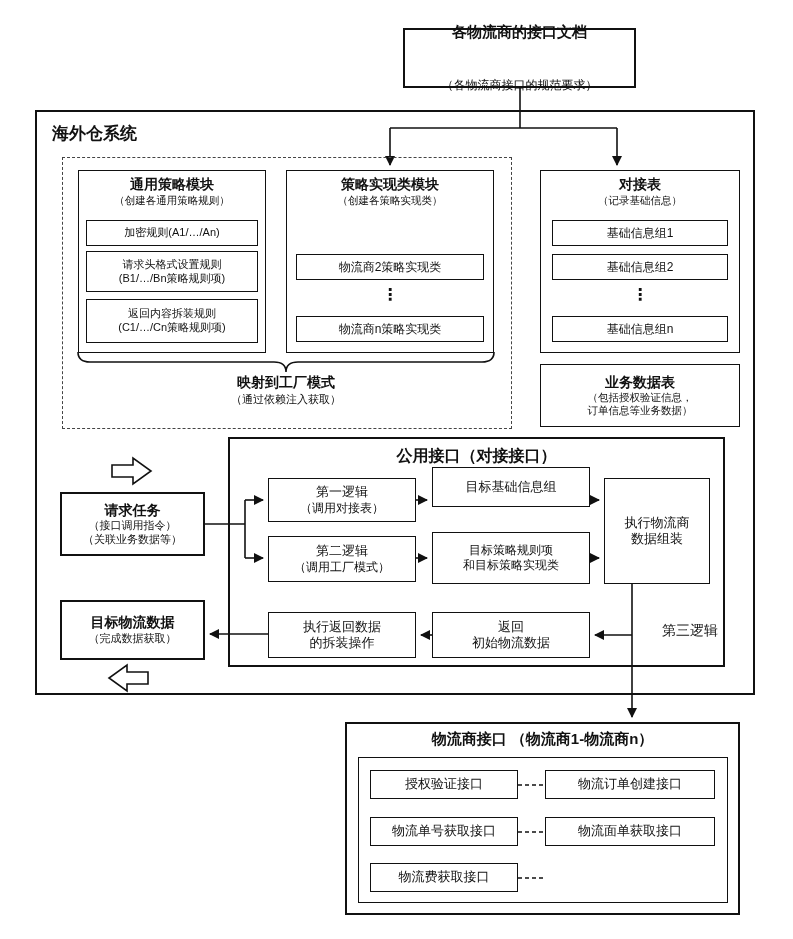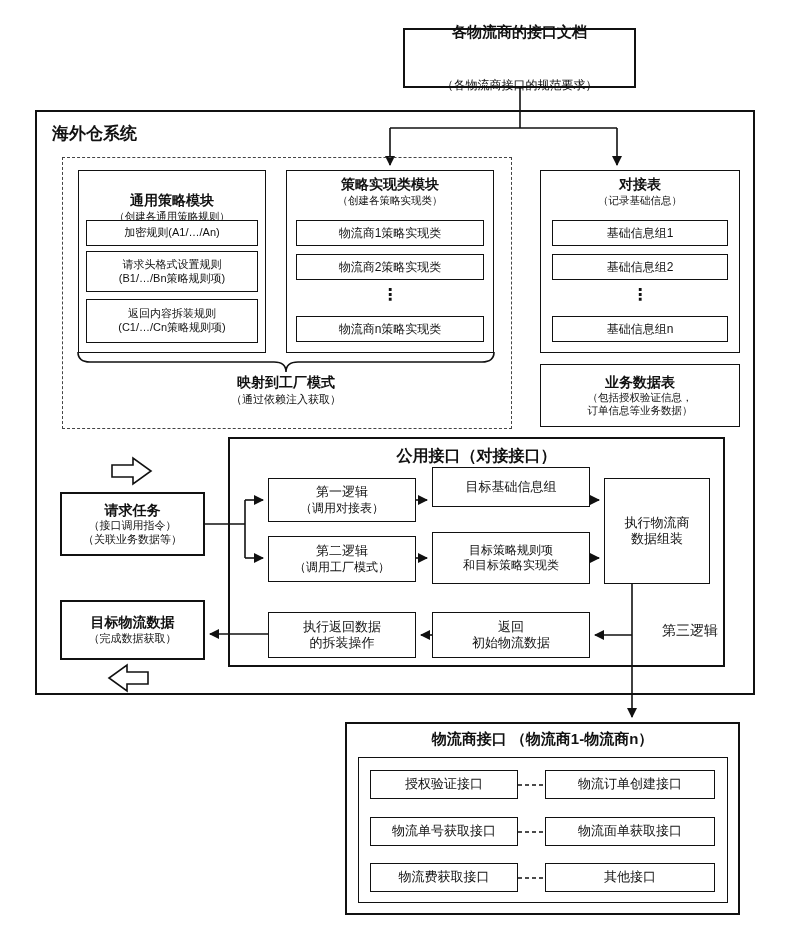--- a/index.html
+++ b/index.html
@@ -77,41 +77,38 @@
     <div class="b fs15">各物流商的接口文档</div>
     <div class="fs12">（各物流商接口的规范要求）</div>
   </div>
 
   <div class="box hollow" style="left:35px;top:110px;width:720px;height:585px;align-items:flex-start;justify-content:flex-start;"></div>
   <div class="lbl b fs17" style="left:52px;top:122px;width:160px;text-align:left;">海外仓系统</div>
 
   <div class="abs dashed" style="left:62px;top:157px;width:450px;height:272px;"></div>
 
   <div class="box thin hollow" style="left:78px;top:170px;width:188px;height:183px;justify-content:flex-start;background:#fff;">
-    <div class="b fs14" style="margin-top:21px;">通用策略模块</div>
+    <div class="b fs14" style="margin-top:5px;">通用策略模块</div>
     <div class="fs10">（创建各通用策略规则）</div>
   </div>
   <div class="box thin" style="left:86px;top:220px;width:172px;height:26px;">
     <div class="fs11">加密规则(A1/…/An)</div>
   </div>
   <div class="box thin" style="left:86px;top:251px;width:172px;height:41px;">
     <div class="fs11">请求头格式设置规则</div>
     <div class="fs11">(B1/…/Bn策略规则项)</div>
   </div>
   <div class="box thin" style="left:86px;top:299px;width:172px;height:44px;">
     <div class="fs11">返回内容拆装规则</div>
     <div class="fs11">(C1/…/Cn策略规则项)</div>
   </div>
 
   <div class="box thin" style="left:286px;top:170px;width:208px;height:183px;justify-content:flex-start;">
     <div class="b fs14" style="margin-top:5px;">策略实现类模块</div>
     <div class="fs10">（创建各策略实现类）</div>
-  </div>
-  <div class="box thin" style="left:296px;top:220px;width:188px;height:26px;">
-    <div class="fs12">物流商1策略实现类</div>
   </div>
   <div class="box thin" style="left:296px;top:254px;width:188px;height:26px;">
     <div class="fs12">物流商2策略实现类</div>
   </div>
   <div class="lbl dots" style="left:380px;top:287px;width:20px;">⋮</div>
   <div class="box thin" style="left:296px;top:316px;width:188px;height:26px;">
     <div class="fs12">物流商n策略实现类</div>
   </div>
 
   <div class="lbl b fs14" style="left:166px;top:374px;width:240px;">映射到工厂模式</div>
@@ -193,17 +190,14 @@
   </div>
   <div class="box thin" style="left:370px;top:817px;width:148px;height:29px;">
     <div class="fs13">物流单号获取接口</div>
   </div>
   <div class="box thin" style="left:545px;top:817px;width:170px;height:29px;">
     <div class="fs13">物流面单获取接口</div>
   </div>
   <div class="box thin" style="left:370px;top:863px;width:148px;height:29px;">
     <div class="fs13">物流费获取接口</div>
   </div>
-  <div class="box thin" style="left:545px;top:863px;width:170px;height:29px;">
-    <div class="fs13">其他接口</div>
-  </div>
 
 </div>
 
 </body></html>

